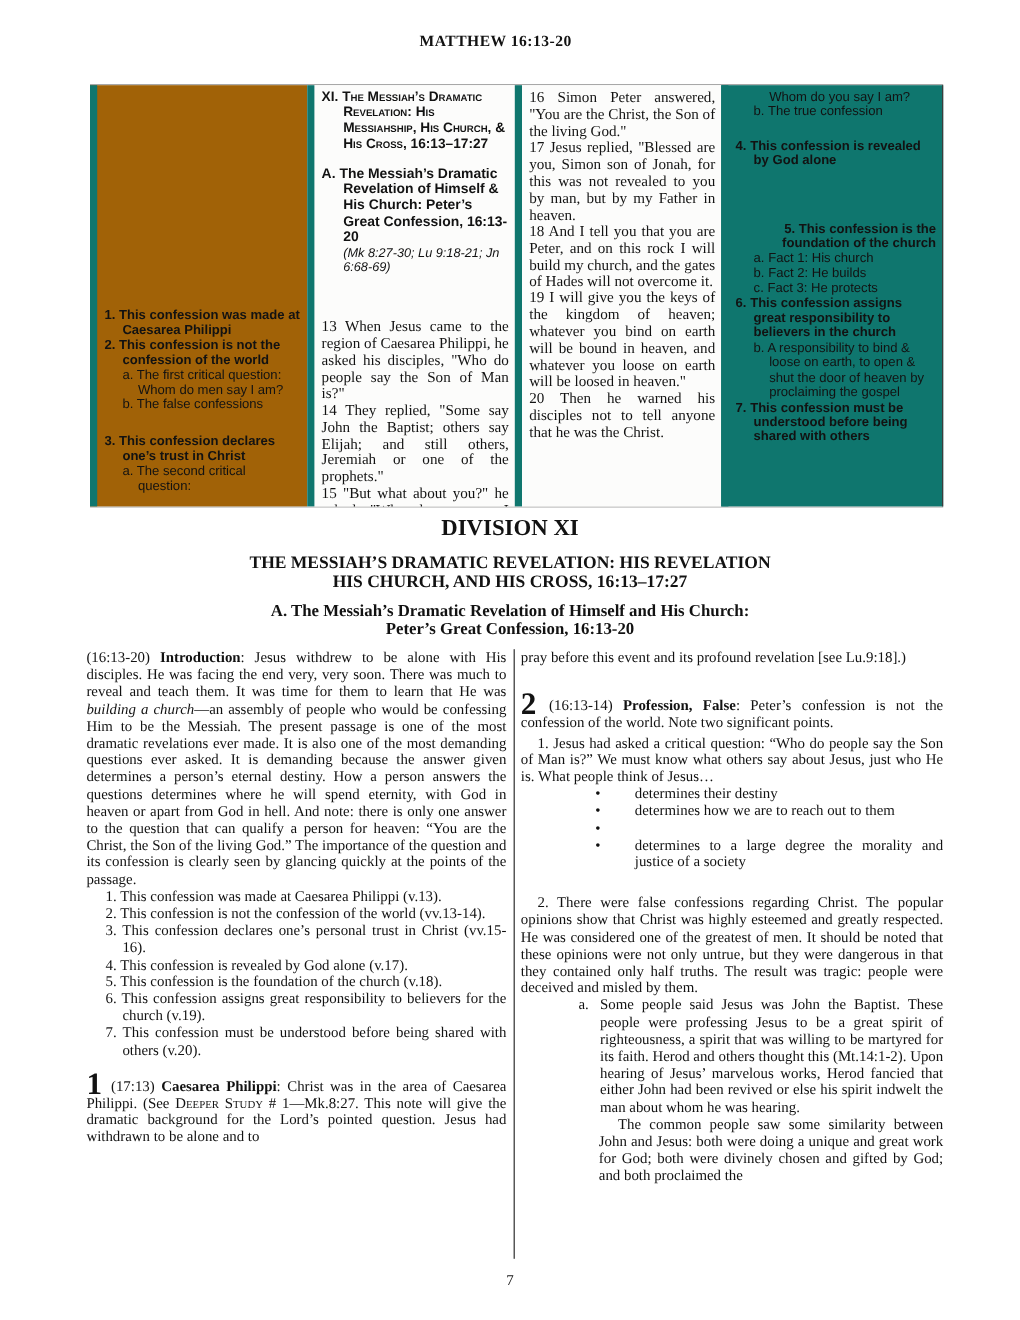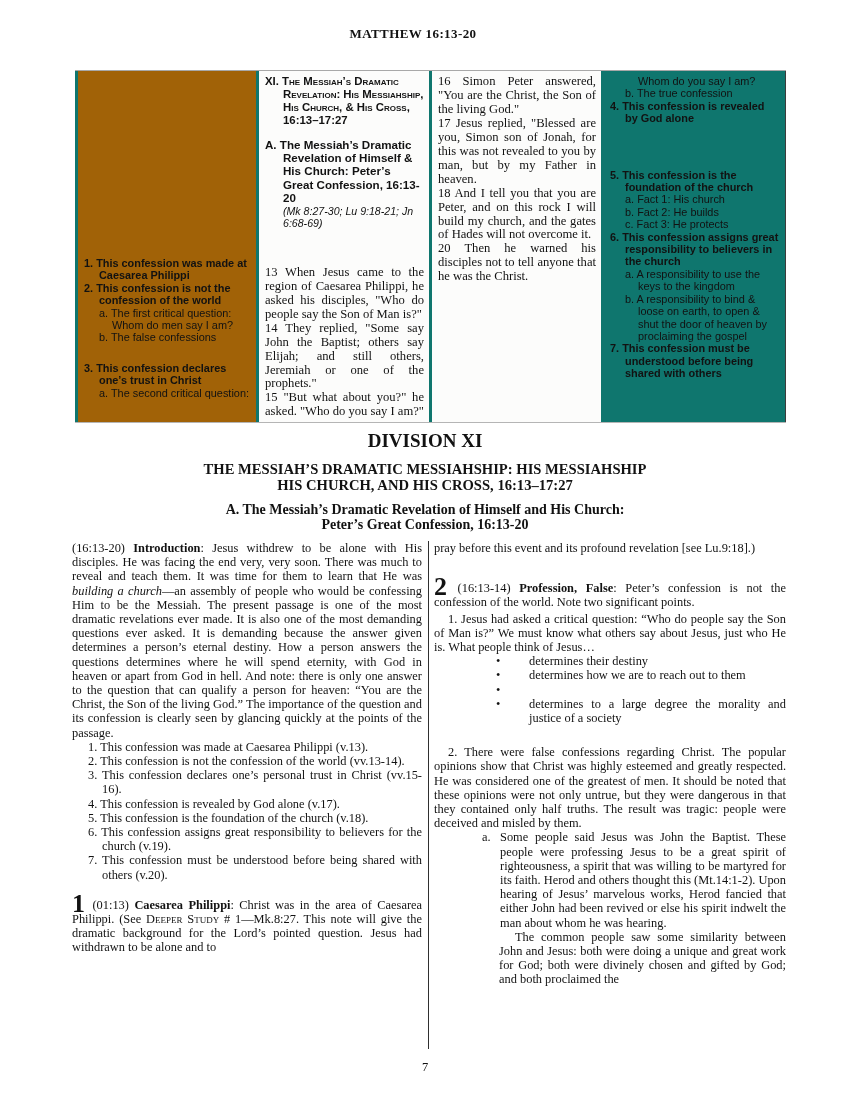--- a/index.html
+++ b/index.html
@@ -7,34 +7,34 @@
     width:850px;height:1100px;position:relative;background:#ffffff;color:#121212;
     font-family:"Liberation Serif",serif;overflow:hidden;
   }
   
   .page-header{position:absolute;top:26px;left:0;width:826px;text-align:center;
     font-weight:bold;font-size:13px;letter-spacing:.4px;}
   
   .ot{position:absolute;left:75px;top:70px;width:711px;height:351px;display:flex;
     border-top:1px solid #a8a8a8;border-bottom:1px solid #b5b5b5;
     font-family:"Liberation Sans",sans-serif;}
-  .ot .col{box-sizing:border-box;height:100%;border-left:3px solid #0f766e;
+  .ot .col{box-sizing:border-box;height:100%;border-left:6px solid #0f766e;
     padding:4px 5px 0 6px;overflow:hidden;}
   .ot .col:last-child{border-right:1px solid #3c3c3c;}
   .col-a{width:181px;background:#a16207;}
   .col-b{width:173px;background:#fcfcfb;}
   .col-c{width:172px;background:#fcfcfb;}
   .col-d{width:185px;background:#0f766e;}
   .oitem{font-size:10.9px;line-height:12.4px;padding-left:15px;text-indent:-15px;font-weight:bold;}
   .osub{font-size:10.9px;line-height:12.4px;padding-left:28px;text-indent:-13px;font-weight:normal;}
   .ocont{font-size:10.9px;line-height:12.4px;padding-left:28px;}
   .mt182{margin-top:182px;}
   .mt36{margin-top:18px;}
-  .mt16{}
-  .mt44{margin-top:44px;}
+  .mt16{margin-top:16px;}
+  .mt44{margin-top:44px;text-align:right;}
   .xihead{font-weight:bold;font-size:11.4px;line-height:12.9px;padding-left:18px;text-indent:-18px;
     font-variant:small-caps;}
   .ahead{font-weight:bold;font-size:11.6px;line-height:13.4px;padding-left:18px;text-indent:-18px;margin-top:11px;}
   .refs{font-style:italic;font-size:10.6px;line-height:12.6px;padding-left:18px;}
   .verses{margin-top:36px;}
   .verse{font-family:"Liberation Serif",serif;font-size:12.6px;line-height:13.95px;text-align:justify;}
   .col-c .verse{margin-top:0;}
   
   .division{position:absolute;left:0;top:430px;width:850px;text-align:center;font-weight:bold;}
   .div-title{font-size:19px;margin-bottom:10px;font-family:Liberation Serif, serif;}
@@ -89,41 +89,41 @@
       <div class="verse">13 When Jesus came to the region of Caesarea Philippi, he asked his disciples, "Who do people say the Son of Man is?"</div>
       <div class="verse">14 They replied, "Some say John the Baptist; others say Elijah; and still others, Jeremiah or one of the prophets."</div>
       <div class="verse">15 "But what about you?" he asked. "Who do you say I am?"</div>
     </div>
   </div>
 
   <div class="col col-c">
     <div class="verse">16 Simon Peter answered, "You are the Christ, the Son of the living God."</div>
     <div class="verse">17 Jesus replied, "Blessed are you, Simon son of Jonah, for this was not revealed to you by man, but by my Father in heaven.</div>
     <div class="verse">18 And I tell you that you are Peter, and on this rock I will build my church, and the gates of Hades will not overcome it.</div>
+    <div class="verse">19 I will give you the keys of the kingdom of heaven; whatever you bind on earth will be bound in heaven, and whatever you loose on earth will be loosed in heaven."</div>
     <div class="verse">20 Then he warned his disciples not to tell anyone that he was the Christ.</div>
   </div>
 
   <div class="col col-d">
     <div class="ocont">Whom do you say I am?</div>
     <div class="osub"><span>b.</span> <span>The true confession</span></div>
     <div class="oitem mt16"><span>4.</span> <span>This confession is revealed by God alone</span></div>
     <div class="oitem mt44"><span>5.</span> <span>This confession is the foundation of the church</span></div>
     <div class="osub"><span>a.</span> <span>Fact 1: His church</span></div>
     <div class="osub"><span>b.</span> <span>Fact 2: He builds</span></div>
     <div class="osub"><span>c.</span> <span>Fact 3: He protects</span></div>
     <div class="oitem"><span>6.</span> <span>This confession assigns great responsibility to believers in the church</span></div>
-    <div class="osub"><span>a.</span> <span>A responsibility to use the keys to the kingdom</span></div>
     <div class="osub"><span>b.</span> <span>A responsibility to bind &amp; loose on earth, to open &amp; shut the door of heaven by proclaiming the gospel</span></div>
     <div class="oitem"><span>7.</span> <span>This confession must be understood before being shared with others</span></div>
   </div>
 </div>
 
 <div class="division">
   <div class="div-title">DIVISION XI</div>
-  <div class="div-l">THE MESSIAH’S DRAMATIC MESSIAHSHIP: HIS MESSIAHSHIP</div>
+  <div class="div-l">THE MESSIAH’S DRAMATIC REVELATION: HIS REVELATION</div>
   <div class="div-l">HIS CHURCH, AND HIS CROSS, 16:13–17:27</div>
   <div class="div-s div-sub">A.  The Messiah’s Dramatic Revelation of Himself and His Church:</div>
   <div class="div-s">Peter’s Great Confession, 16:13-20</div>
 </div>
 
 <div class="bodywrap">
 
   <div class="bcol bcol-left">
     <div class="p">
       <span>(16:13-20) </span><span class="b">Introduction</span><span>: Jesus withdrew to be alone with His disciples. He was facing the end very, very soon. There was much to reveal and teach them. It was time for them to learn that He was </span><span class="i">building a church</span><span>—an assembly of people who would be confessing Him to be the Messiah. The present passage is one of the most dramatic revelations ever made. It is also one of the most demanding questions ever asked. It is demanding because the answer given determines a person’s eternal destiny. How a person answers the questions determines where he will spend eternity, with God in heaven or apart from God in hell. And note: there is only one answer to the question that can qualify a person for heaven: “You are the Christ, the Son of the living God.” The importance of the question and its confession is clearly seen by glancing quickly at the points of the passage.</span>
@@ -131,21 +131,21 @@
     <div class="points">
       <div class="pt">1. This confession was made at Caesarea Philippi (v.13).</div>
       <div class="pt">2. This confession is not the confession of the world (vv.13-14).</div>
       <div class="pt">3. This confession declares one’s personal trust in Christ (vv.15-16).</div>
       <div class="pt">4. This confession is revealed by God alone (v.17).</div>
       <div class="pt">5. This confession is the foundation of the church (v.18).</div>
       <div class="pt">6. This confession assigns great responsibility to believers for the church (v.19).</div>
       <div class="pt">7. This confession must be understood before being shared with others (v.20).</div>
     </div>
     <div class="p sec">
-      <span class="bignum">1</span><span> (01:13) </span><span class="b">Caesarea Philippi</span><span>: Christ was in the area of Caesarea Philippi. (See </span><span class="sc">Deeper Study</span><span> # 1—Mk.8:27. This note will give the dramatic background for the Lord’s pointed question. Jesus had withdrawn to be alone and to</span>
+      <span class="bignum">1</span><span> (17:13) </span><span class="b">Caesarea Philippi</span><span>: Christ was in the area of Caesarea Philippi. (See </span><span class="sc">Deeper Study</span><span> # 1—Mk.8:27. This note will give the dramatic background for the Lord’s pointed question. Jesus had withdrawn to be alone and to</span>
     </div>
   </div>
 
   <div class="vrule"></div>
 
   <div class="bcol bcol-right">
     <div class="p">pray before this event and its profound revelation [see Lu.9:18].)</div>
     <div class="p sec" style="margin-top:26px;">
       <span class="bignum">2</span><span> (16:13-14) </span><span class="b">Profession, False</span><span>: Peter’s confession is not the confession of the world. Note two significant points.</span>
     </div>

